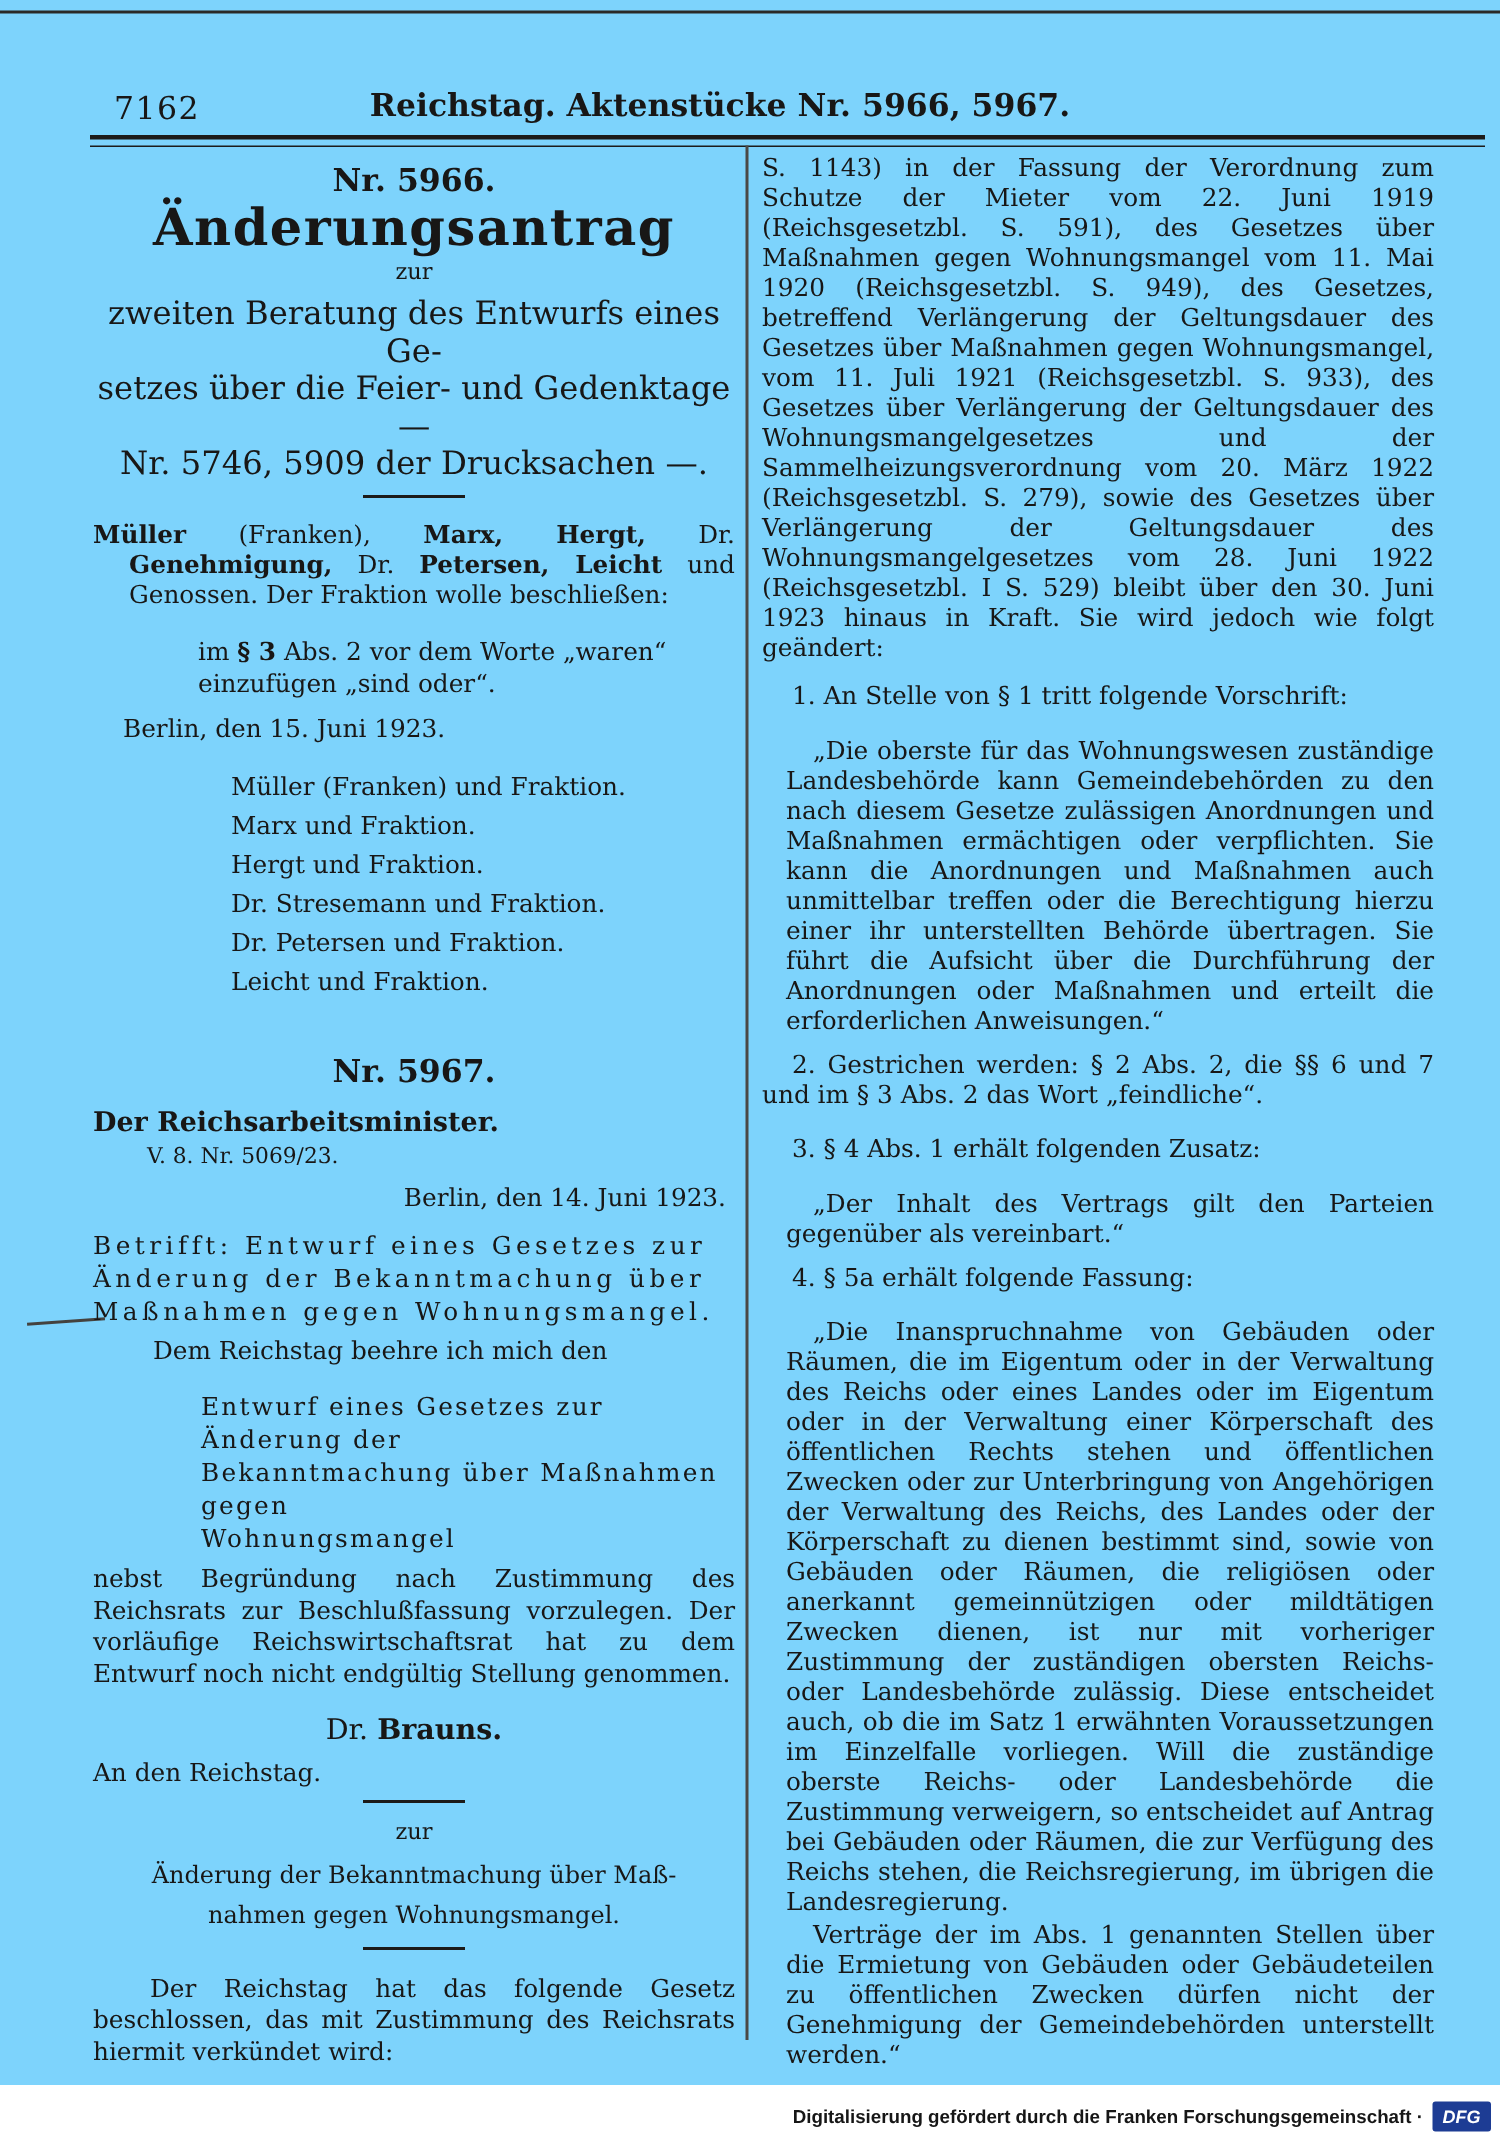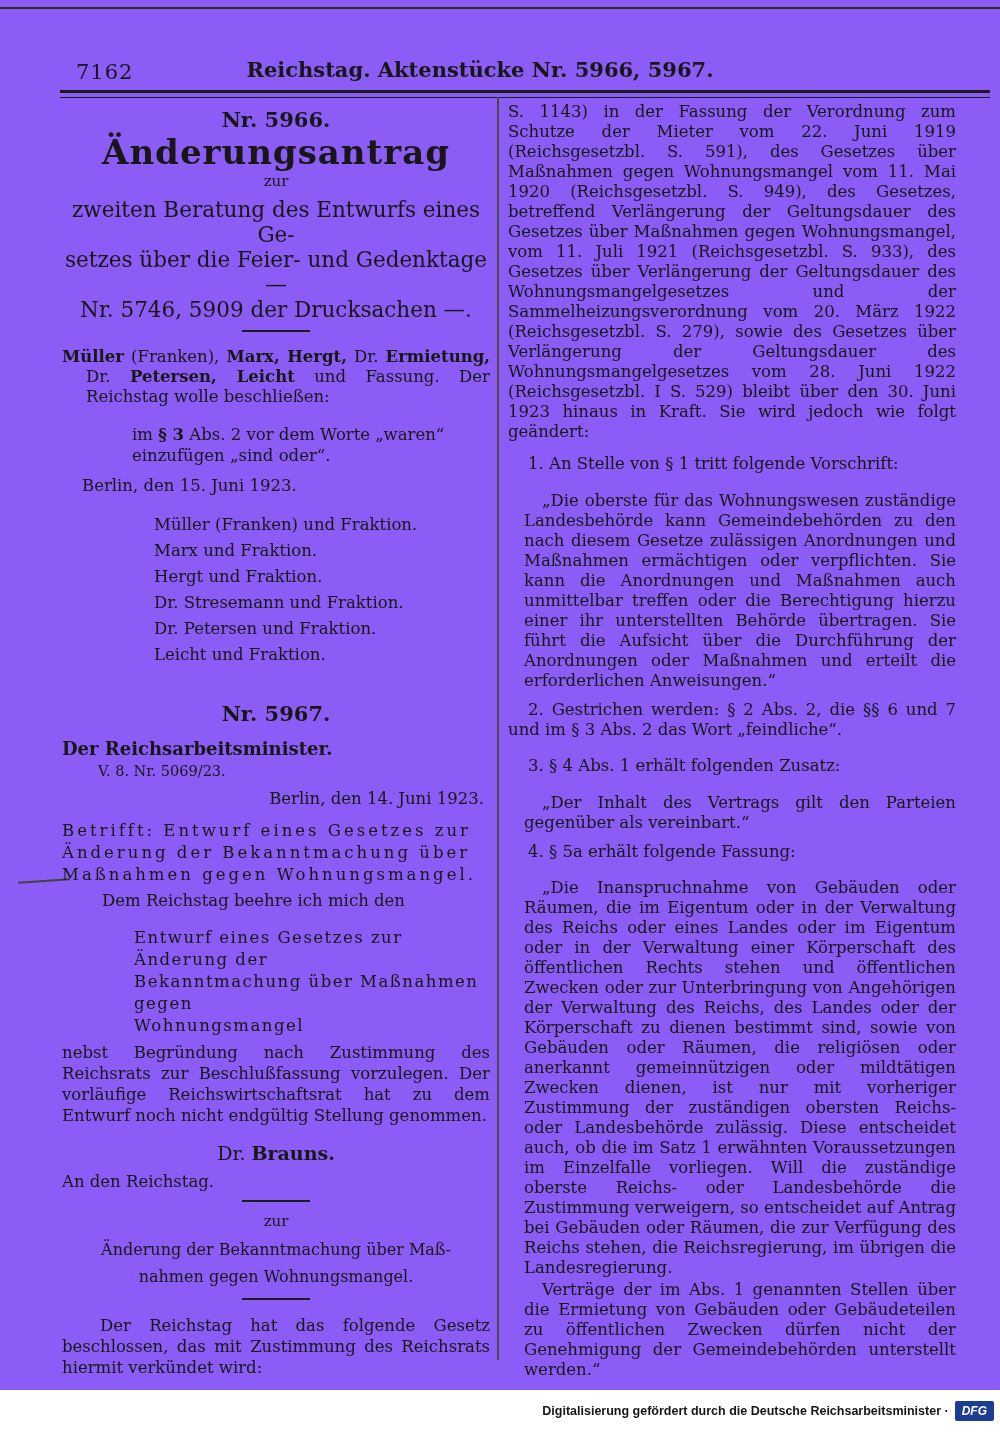--- a/index.html
+++ b/index.html
@@ -1,19 +1,19 @@
 <!DOCTYPE html>
 <html lang="de"><head>
 <meta charset="utf-8">
 <style>
   html,body { margin:0; padding:0; }
   body { background:#e8e6e0; }
   .page {
     position:relative; width:1000px; height:1434px;
-    background:#8b5cf6; overflow:hidden;
+    background:#7dd3fc; overflow:hidden;
     font-family:"DejaVu Serif","Liberation Serif",serif;
     color:#181716;
   }
   .scan-topline { position:absolute; top:7px; left:0; right:0; height:2px; background:#2a2a28; }
 
   
   .page-num { position:absolute; top:60px; left:76px; font-size:21px; letter-spacing:1px; }
   .head-title { position:absolute; top:57px; left:0; right:40px; text-align:center; font-size:21px; font-weight:bold; }
   .head-rule { position:absolute; top:90px; left:60px; right:10px; height:4px;
                border-top:3px solid #1c1b19; border-bottom:1px solid #1c1b19; }
@@ -86,21 +86,21 @@
     <div class="doc-num">Nr. 5966.</div>
     <div class="big-title">Änderungsantrag</div>
     <div class="zur">zur</div>
     <div class="subject">
       <div>zweiten Beratung des Entwurfs eines Ge-</div>
       <div>setzes über die Feier- und Gedenktage —</div>
       <div>Nr. 5746, 5909 der Drucksachen —.</div>
     </div>
     <div class="mini-rule"></div>
 
-    <p class="movers"><span class="bold">Müller</span><span> (Franken), </span><span class="bold">Marx, Hergt,</span><span> Dr. </span><span class="bold">Ermietung,</span><span> Dr. </span><span class="bold">Petersen, Leicht</span><span> und Fassung.  Der Reichstag wolle beschließen:</span></p>
+    <p class="movers"><span class="bold">Müller</span><span> (Franken), </span><span class="bold">Marx, Hergt,</span><span> Dr. </span><span class="bold">Genehmigung,</span><span> Dr. </span><span class="bold">Petersen, Leicht</span><span> und Genossen.  Der Fraktion wolle beschließen:</span></p>
     <p class="motion"><span>im </span><span class="bold">§ 3</span><span> Abs. 2 vor dem Worte „waren“ einzufügen „sind oder“.</span></p>
     <p class="dateline">Berlin, den 15. Juni 1923.</p>
 
     <div class="signatures">
       <div>Müller (Franken) und Fraktion.</div>
       <div>Marx und Fraktion.</div>
       <div>Hergt und Fraktion.</div>
       <div>Dr. Stresemann und Fraktion.</div>
       <div>Dr. Petersen und Fraktion.</div>
       <div>Leicht und Fraktion.</div>
@@ -151,18 +151,18 @@
     <p class="rc-quote">„Der Inhalt des Vertrags gilt den Parteien gegenüber als vereinbart.“</p>
 
     <p class="rc-lead">4. § 5a erhält folgende Fassung:</p>
     <p class="rc-quote">„Die Inanspruchnahme von Gebäuden oder Räumen, die im Eigentum oder in der Verwaltung des Reichs oder eines Landes oder im Eigentum oder in der Verwaltung einer Körperschaft des öffentlichen Rechts stehen und öffentlichen Zwecken oder zur Unterbringung von Angehörigen der Verwaltung des Reichs, des Landes oder der Körperschaft zu dienen bestimmt sind, sowie von Gebäuden oder Räumen, die religiösen oder anerkannt gemeinnützigen oder mildtätigen Zwecken dienen, ist nur mit vorheriger Zustimmung der zuständigen obersten Reichs- oder Landesbehörde zulässig.  Diese entscheidet auch, ob die im Satz 1 erwähnten Voraussetzungen im Einzelfalle vorliegen.  Will die zuständige oberste Reichs- oder Landesbehörde die Zustimmung verweigern, so entscheidet auf Antrag bei Gebäuden oder Räumen, die zur Verfügung des Reichs stehen, die Reichsregierung, im übrigen die Landesregierung.</p>
     <p class="rc-quote">Verträge der im Abs. 1 genannten Stellen über die Ermietung von Gebäuden oder Gebäudeteilen zu öffentlichen Zwecken dürfen nicht der Genehmigung der Gemeindebehörden unterstellt werden.“</p>
 
   </div>
 
   <div class="footer">
     <div class="footer-inner">
-      <span class="footer-text">Digitalisierung gefördert durch die Deutsche Reichsarbeitsminister ·</span>
+      <span class="footer-text">Digitalisierung gefördert durch die Franken Forschungsgemeinschaft ·</span>
       <span class="dfg-logo" style="background: rgb(29, 60, 148);">DFG</span>
     </div>
   </div>
 
 </div>
 
 </body></html>

